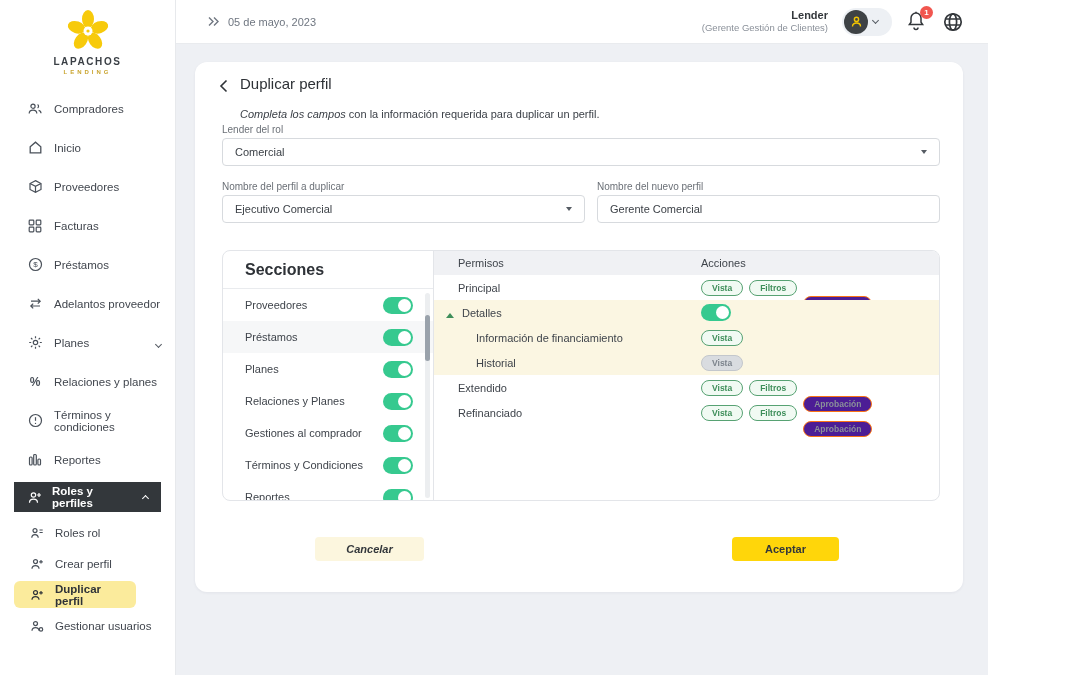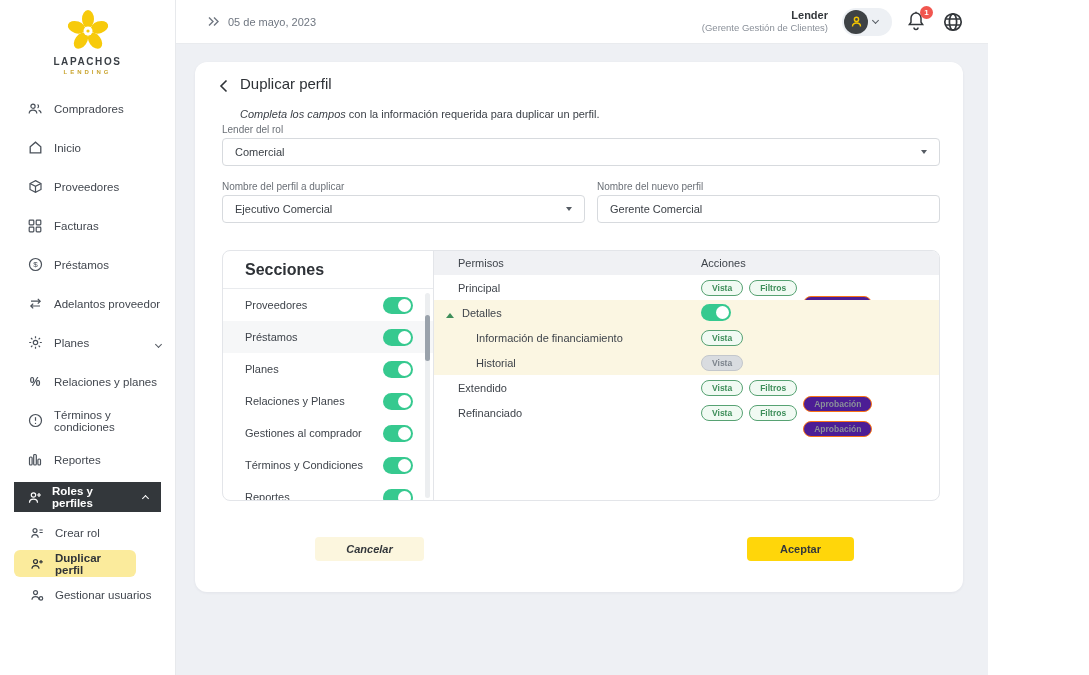--- a/index.html
+++ b/index.html
@@ -75,21 +75,21 @@
   .caret-up-green { position:absolute; left:12px; top:13px; width:0; height:0; border-left:4px solid transparent; border-right:4px solid transparent; border-bottom:5px solid #3e8e5a; cursor:pointer; }
   .cfg-row .toggle { margin-left:0; }
 
   .pill { display:inline-flex; align-items:center; justify-content:center; height:16px; padding:0 10px; border-radius:9px; font-size:8.5px; font-weight:700; cursor:pointer; white-space:nowrap; }
   .pill-green { background:#f1faf3; border:1px solid #57a273; color:#3e8e5a; }
   .pill-gray { background:#4c1d95; border:1px solid #f97316; color:#8a9099;margin-top:32px; }
   .pill-grayfill { background:#d9dce0; border:1px solid #c3c7cc; color:#7d848d; }
 
   .btn { position:absolute; top:475px; height:24px; border:none; border-radius:4px; font-size:11px; font-weight:700; color:#33373b; cursor:pointer; font-family:"Liberation Sans", sans-serif; }
   .btn-cancel { left:120px; width:109px; background:#fcf6de;font-style:italic; }
-  .btn-accept { left:552px; width:107px; background:#ffd60a; }
+  .btn-accept { left:537px; width:107px; background:#ffd60a; }
 
   svg { display:block; }
 </style>
 </head>
 <body>
 
 <aside class="sidebar">
   <div class="logo">
     <svg width="46" height="46" viewBox="-23 -23 46 46">
       <g fill="#f7ca0b">
@@ -212,21 +212,31 @@
     </div>
 
     <div class="nav-sub">
       <span class="ico">
         <svg width="14" height="14" viewBox="0 0 14 14" fill="none" stroke="#4a515a" stroke-width="1.2">
             <circle cx="5" cy="4.6" r="2"></circle>
             <path d="M1.8 11.8 c0-2 1.5-3.2 3.2-3.2 s3.2 1.2 3.2 3.2"></path>
             <path d="M9.5 4 h3.2 M9.5 6.5 h3.2"></path>
           </svg>
       </span>
-      <span>Crear rol</span>
+      <span>Roles rol</span>
+    </div>
+    <div class="nav-sub">
+      <span class="ico">
+        <svg width="14" height="14" viewBox="0 0 14 14" fill="none" stroke="#4a515a" stroke-width="1.2">
+            <circle cx="5.5" cy="4.6" r="2"></circle>
+            <path d="M2 11.8 c0-2 1.6-3.2 3.5-3.2 s3.5 1.2 3.5 3.2"></path>
+            <path d="M11 3 v3.6 M9.2 4.8 h3.6"></path>
+          </svg>
+      </span>
+      <span>Crear perfil</span>
     </div>
     <div class="nav-sub nav-sub-active">
       <span class="ico">
         <svg width="14" height="14" viewBox="0 0 14 14" fill="none" stroke="#2f3338" stroke-width="1.2">
             <circle cx="5.5" cy="4.6" r="2"></circle>
             <path d="M2 11.8 c0-2 1.6-3.2 3.5-3.2 s3.5 1.2 3.5 3.2"></path>
             <path d="M11 3 v3.6 M9.2 4.8 h3.6"></path>
           </svg>
       </span>
       <span>Duplicar perfil</span>

